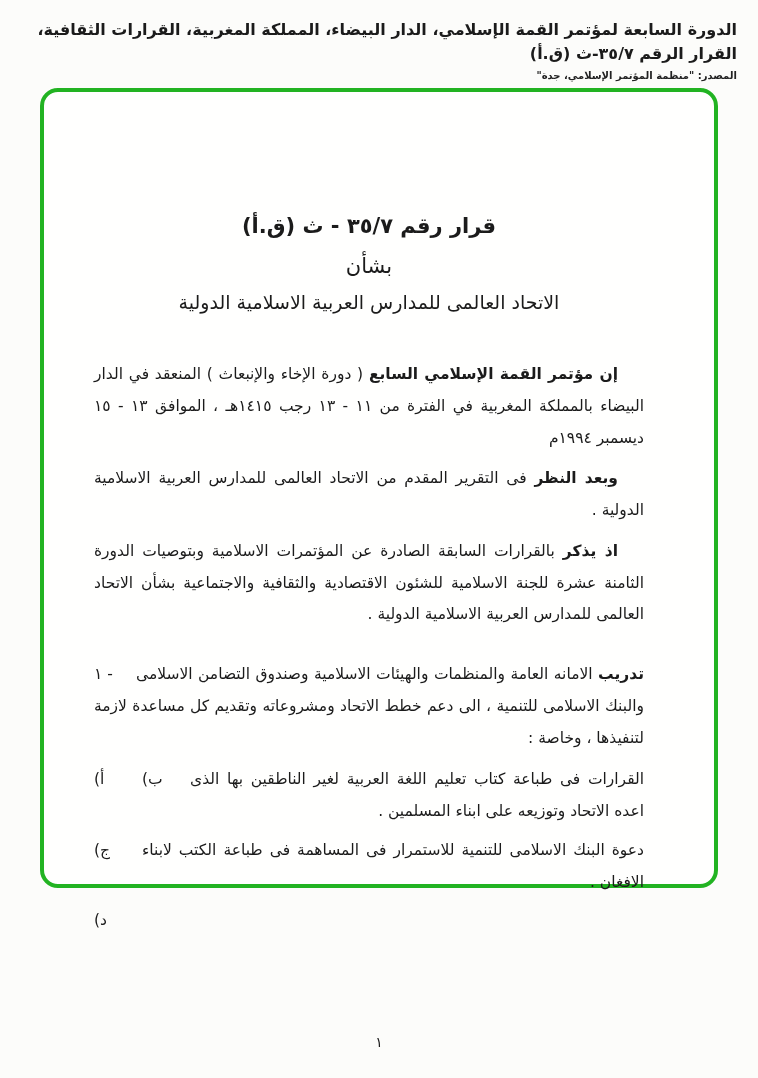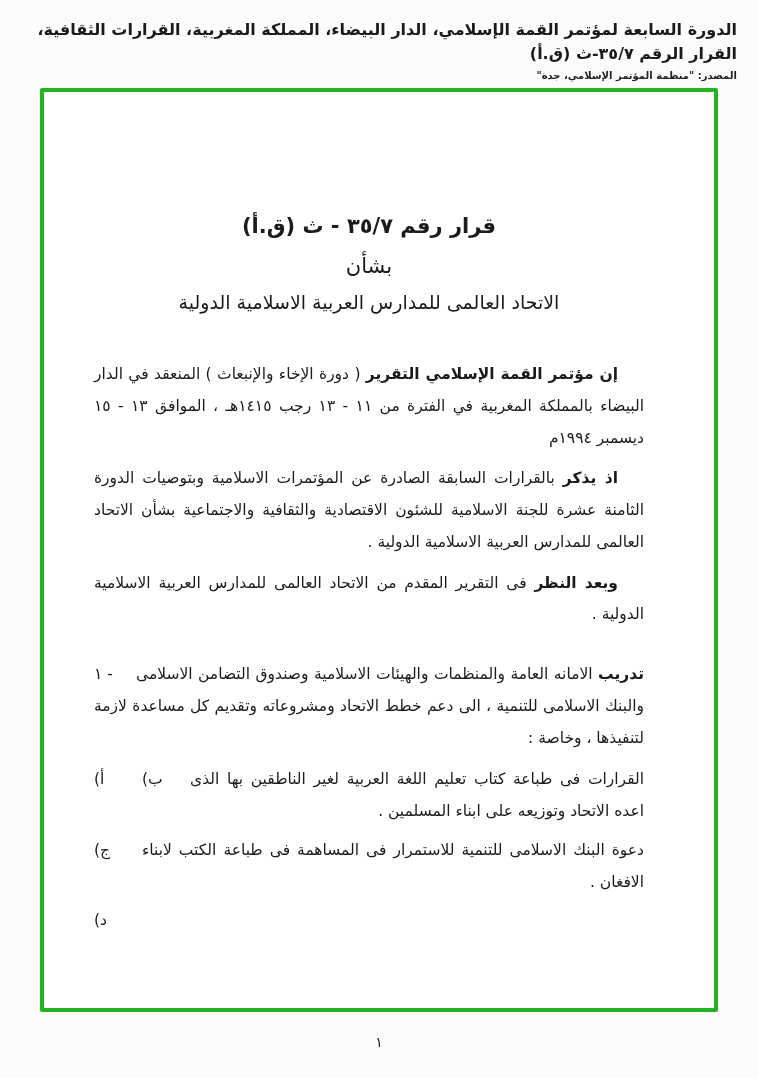--- a/index.html
+++ b/index.html
@@ -30,23 +30,23 @@
     font-size: 10px;
     font-weight: bold;
     margin-top: 4px;
     color: #222;
   }
   .frame {
     position: absolute;
     top: 88px;
     left: 40px;
     width: 678px;
-    height: 924px;
+    height: 800px;
     border: 4px solid #22b322;
-    border-radius: 2px;
+    border-radius: 18px;
     background: #fffffe;
   }
   .content {
     position: absolute;
     inset: 0;
     padding: 122px 70px 0 50px;
     direction: rtl;
   }
   .title-block { text-align: center; }
   .title-block .t1 {
@@ -108,25 +108,25 @@
   <div class="content">
 
     <div class="title-block">
       <div class="t1">قرار رقم ٣٥/٧ - ث (ق.أ)</div>
       <div class="t2">بشأن</div>
       <div class="t3">الاتحاد العالمى للمدارس العربية الاسلامية الدولية</div>
     </div>
 
     <div class="body-text">
 
-      <p class="para"><span class="bold">إن مؤتمر القمة الإسلامي التقرير</span><span> ( دورة الإخاء والإنبعاث ) المنعقد في الدار البيضاء بالمملكة المغربية في الفترة من ١١ - ١٣ رجب ١٤١٥هـ ، الموافق ١٣ - ١٥ ديسمبر ١٩٩٤م</span></p>
+      <p class="para"><span class="bold">إن مؤتمر القمة الإسلامي السابع</span><span> ( دورة الإخاء والإنبعاث ) المنعقد في الدار البيضاء بالمملكة المغربية في الفترة من ١١ - ١٣ رجب ١٤١٥هـ ، الموافق ١٣ - ١٥ ديسمبر ١٩٩٤م</span></p>
+
+      <p class="para"><span class="bold">وبعد النظر</span><span> فى التقرير المقدم من الاتحاد العالمى للمدارس العربية الاسلامية الدولية .</span></p>
 
       <p class="para"><span class="bold">اذ يذكر</span><span> بالقرارات السابقة الصادرة عن المؤتمرات الاسلامية وبتوصيات الدورة الثامنة عشرة للجنة الاسلامية للشئون الاقتصادية والثقافية والاجتماعية بشأن الاتحاد العالمى للمدارس العربية الاسلامية الدولية .</span></p>
-
-      <p class="para"><span class="bold">وبعد النظر</span><span> فى التقرير المقدم من الاتحاد العالمى للمدارس العربية الاسلامية الدولية .</span></p>
 
       <div class="main-item"><span class="marker num-marker">١ -</span><span class="bold">تدريب</span><span> الامانه العامة والمنظمات والهيئات الاسلامية وصندوق التضامن الاسلامى والبنك الاسلامى للتنمية ، الى دعم خطط الاتحاد ومشروعاته وتقديم كل مساعدة لازمة لتنفيذها ، وخاصة :</span></div>
 
       <div class="sub-item"><span class="marker sub-marker">(أ</span></div>
 
       <div class="sub-item"><span class="marker sub-marker">(ب</span><span>القرارات فى طباعة كتاب تعليم اللغة العربية لغير الناطقين بها الذى اعده الاتحاد وتوزيعه على ابناء المسلمين .</span></div>
 
       <div class="sub-item"><span class="marker sub-marker">(ج</span><span>دعوة البنك الاسلامى للتنمية للاستمرار فى المساهمة فى طباعة الكتب لابناء الافغان .</span></div>
 
       <div class="sub-item"><span class="marker sub-marker">(د</span></div>

